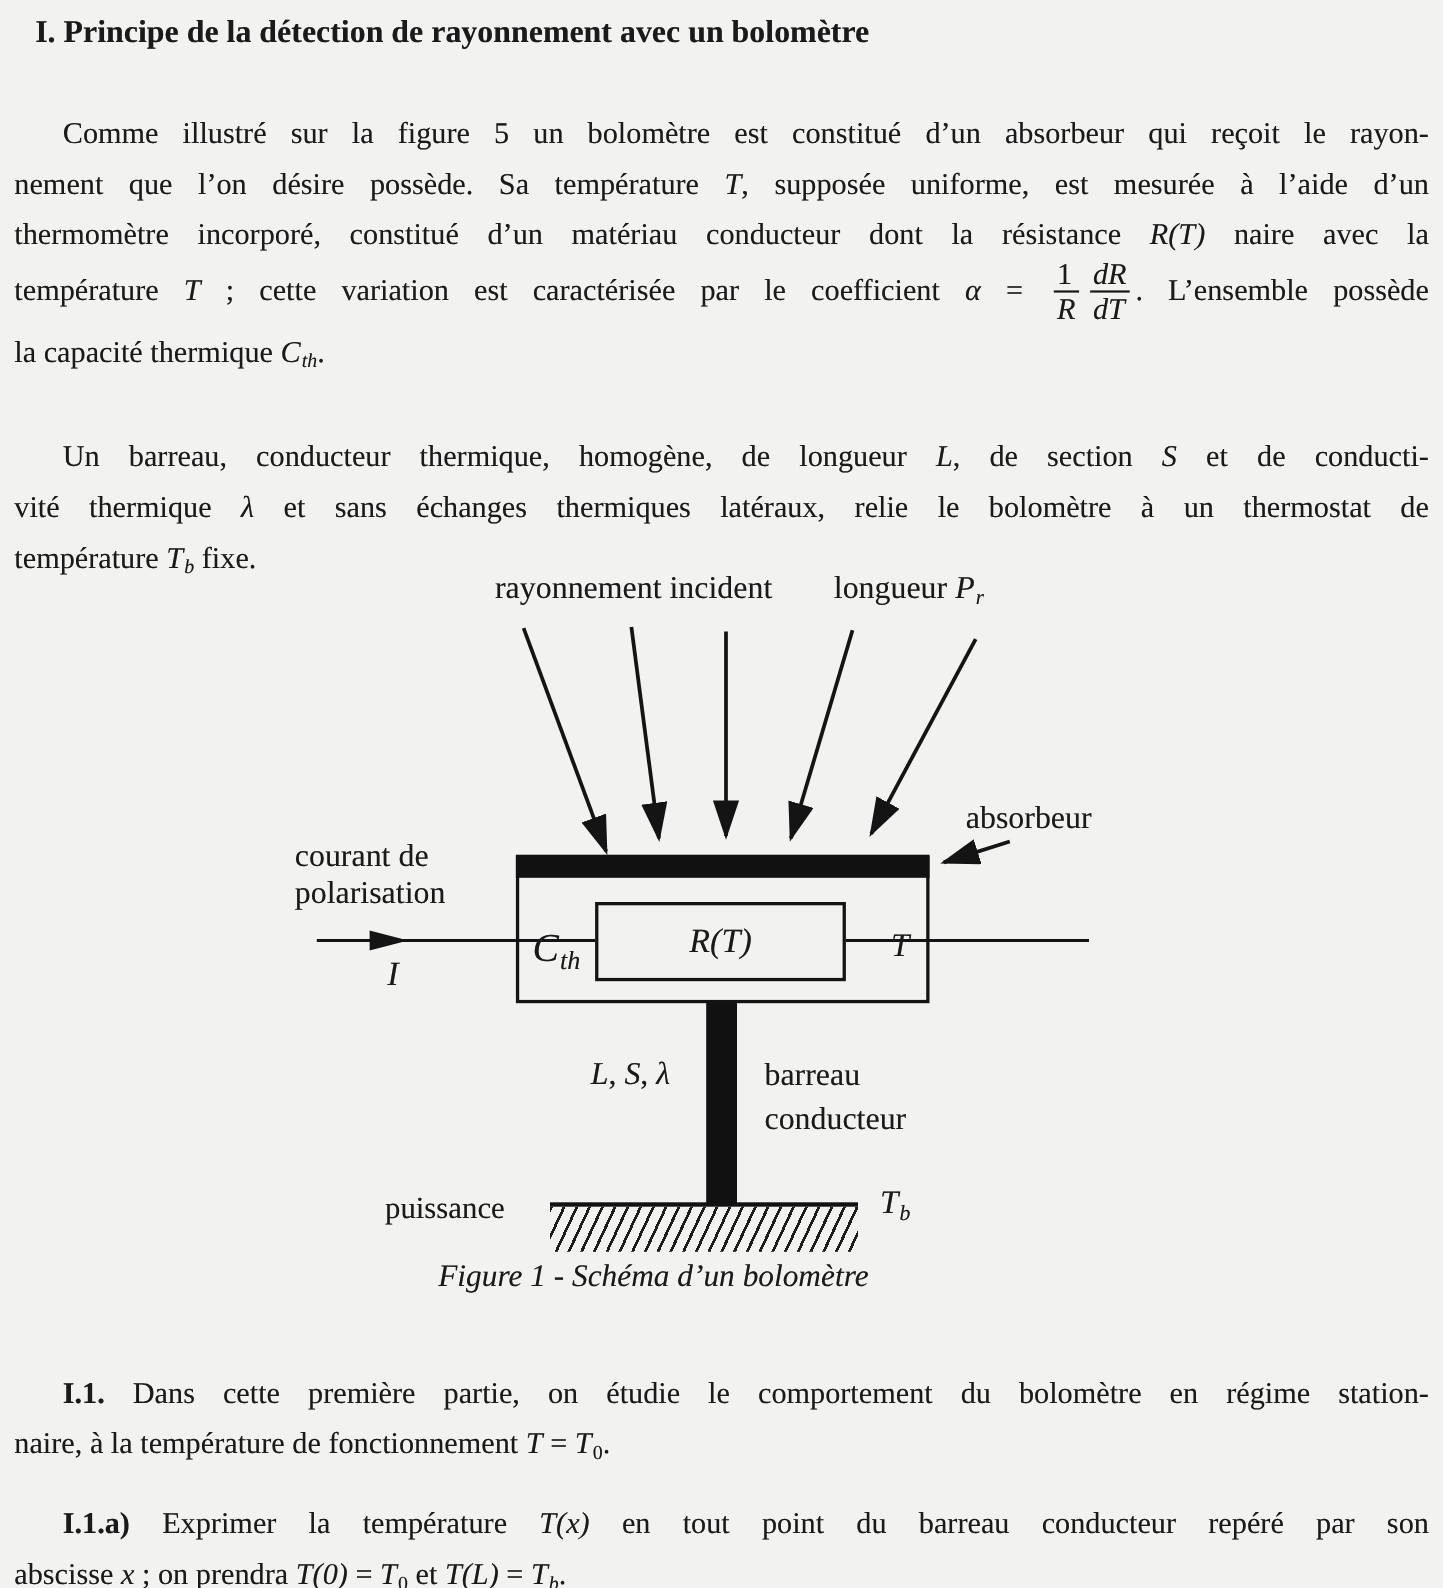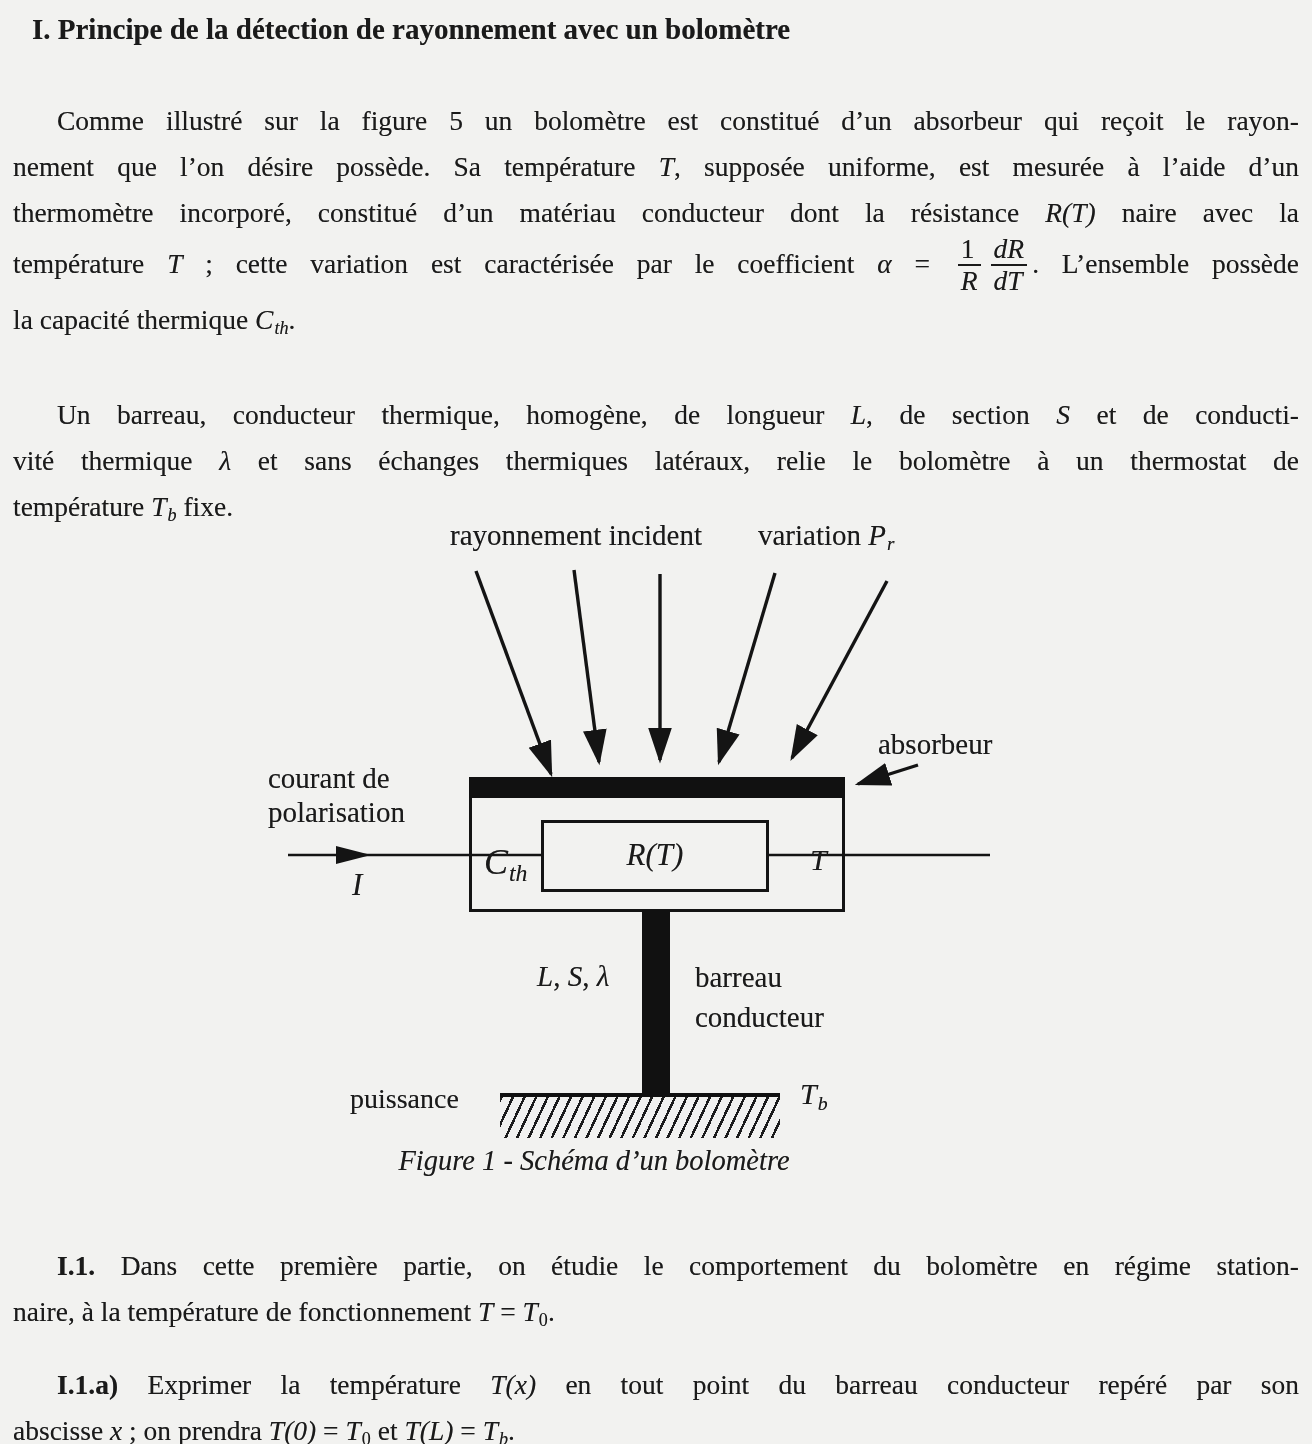--- a/index.html
+++ b/index.html
@@ -108,21 +108,21 @@
 
     <div class="outer-box"></div>
     <div class="absorber-bar"></div>
     <div class="resistor-box">
       <span><span class="it">R(T)</span></span>
     </div>
     <div class="cond-bar"></div>
     <div class="hatch"></div>
 
     <div class="fig-label lbl-incident">rayonnement incident</div>
-    <div class="fig-label lbl-power"><span>variation </span><span class="it">P</span><span class="it sb">r</span></div>
+    <div class="fig-label lbl-power"><span>longueur </span><span class="it">P</span><span class="it sb">r</span></div>
     <div class="fig-label lbl-absorber">absorbeur</div>
     <div class="fig-label lbl-bias">courant de
 polarisation</div>
     <div class="fig-label lbl-I"><span class="it">I</span></div>
     <div class="fig-label lbl-cth"><span class="it">C</span><span class="it sb">th</span></div>
     <div class="fig-label lbl-T"><span class="it">T</span></div>
     <div class="fig-label lbl-barprops"><span class="it">L</span><span>, </span><span class="it">S</span><span>, </span><span class="it">λ</span></div>
     <div class="fig-label lbl-barname">barreau
 conducteur</div>
     <div class="fig-label lbl-thermostat">puissance</div>

